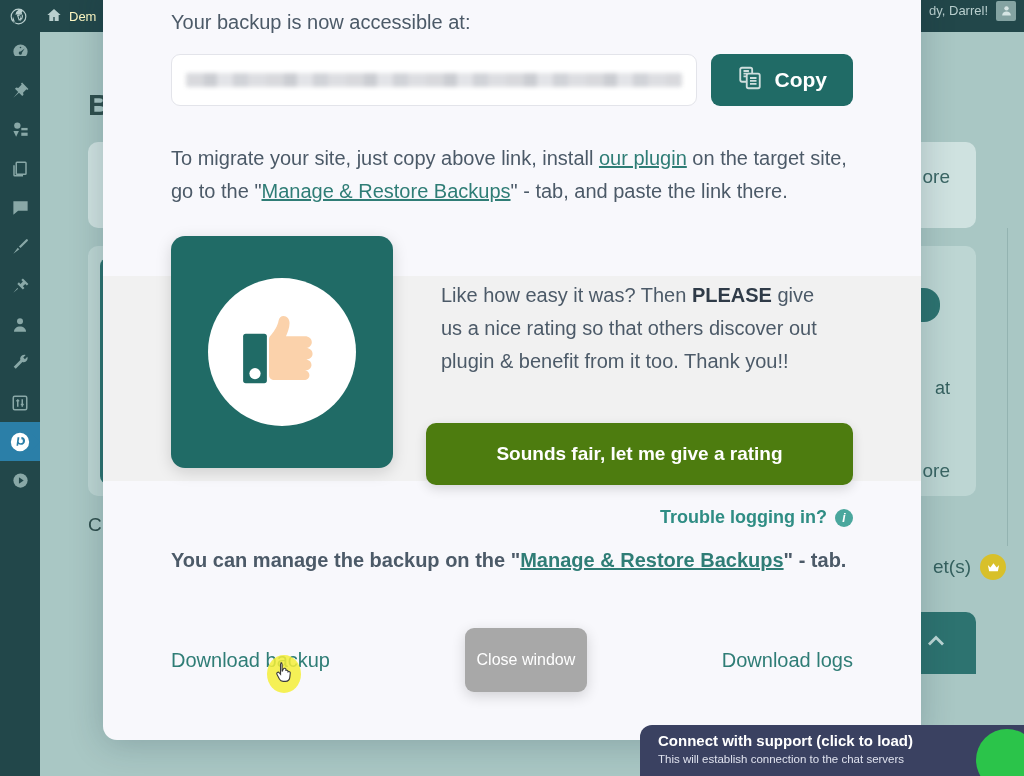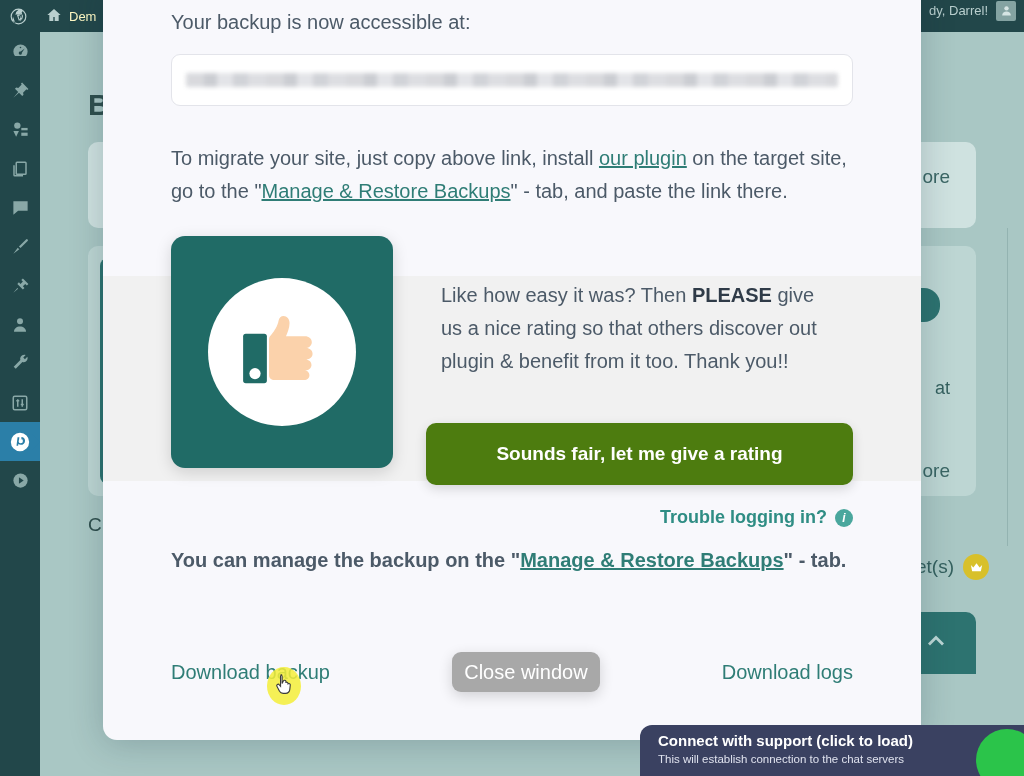--- a/index.html
+++ b/index.html
@@ -91,21 +91,21 @@
     display: flex; align-items: center; justify-content: center;
     color: #3d7a77;
   }
   .bg-at {
     position: absolute; right: 26px; top: 132px; font-size: 18px; color: #35615f;
   }
   .bg-more-1 { position: absolute; right: 26px; top: 24px; font-size: 19px; color: #3a6664; }
   .bg-more-2 { position: absolute; right: 26px; top: 214px; font-size: 19px; color: #3a6664; }
   .bg-c-text { margin: 4px 0 10px 24px; font-size: 19px; color: #2f4f4d; }
   .bg-tickets {
-    position: absolute; right: 35px; bottom: 196px;
+    position: absolute; right: 18px; bottom: 196px;
     display: flex; align-items: center; gap: 9px;
     font-size: 19px; color: #35615f; justify-content: center;
   }
   .crown-badge {
     width: 26px; height: 26px; border-radius: 50%;
     background: #d8c02a; display: flex; align-items: center; justify-content: center;
   }
   .bg-card.footer-card {
     position: absolute; left: 88px; right: 24px; bottom: 84px; height: 62px;
     background: #2d7370; border-radius: 10px 10px 0 0;
@@ -227,22 +227,22 @@
     position: absolute; left: 68px; right: 68px; bottom: 48px;
     display: flex; align-items: center; justify-content: space-between;
   }
   .foot-link {
     font-size: 20px; color: #2f7d76; text-decoration: none; cursor: pointer;
     position: relative;
   }
   .close-btn {
     background: #a8a8a8; color: #ffffff;
     border: none; border-radius: 9px;
-    padding: 0 12px; height: 40px;
-    font-size: 20px; cursor: pointer;
+    padding: 0 12px; height: 64px;
+    font-size: 16px; cursor: pointer;
     box-shadow: 0 4px 14px rgba(0,0,0,.16);
     font-family: "Liberation Sans", sans-serif;
   }
   .cursor-highlight {
     position: absolute; left: 96px; top: 6px;
     width: 34px; height: 38px; border-radius: 50%;
     background: #f5ef38; opacity: .85; pointer-events: none;
   }
   .cursor-hand { position: absolute; left: 104px; top: 12px; pointer-events: none; }
 
@@ -439,20 +439,31 @@
     <div class="rating-band"></div>
 
     <div class="modal-inner">
 
       <p class="lead">Your backup is now accessible at:</p>
 
       <div class="copy-row">
         <div class="link-field">
           <div class="blur-bar"></div>
         </div>
+        <button class="copy-btn">
+          <span>
+            <svg width="26" height="26" viewBox="0 0 24 24" fill="none" stroke="#cfdedd" stroke-width="1.7">
+              <rect x="3" y="2.5" width="11" height="13" rx="1.6"></rect>
+              <path d="M6 5.5h5M6 8h5M6 10.5h3"></path>
+              <rect x="9" y="8" width="12" height="13.5" rx="1.6" fill="#206b66"></rect>
+              <path d="M12 12h6M12 14.7h6M12 17.4h6"></path>
+            </svg>
+          </span>
+          <span>Copy</span>
+        </button>
       </div>
 
       <p class="body-text">
         <span>To migrate your site, just copy above link, install </span><a class="link">our plugin</a><span> on the target site, go to the "</span><a class="link">Manage &amp; Restore Backups</a><span>" - tab, and paste the link there.</span>
       </p>
 
       <div class="rating-wrap">
         <div class="thumb-card">
           <div class="thumb-circle">
             <svg width="108" height="108" viewBox="0 0 100 100">

